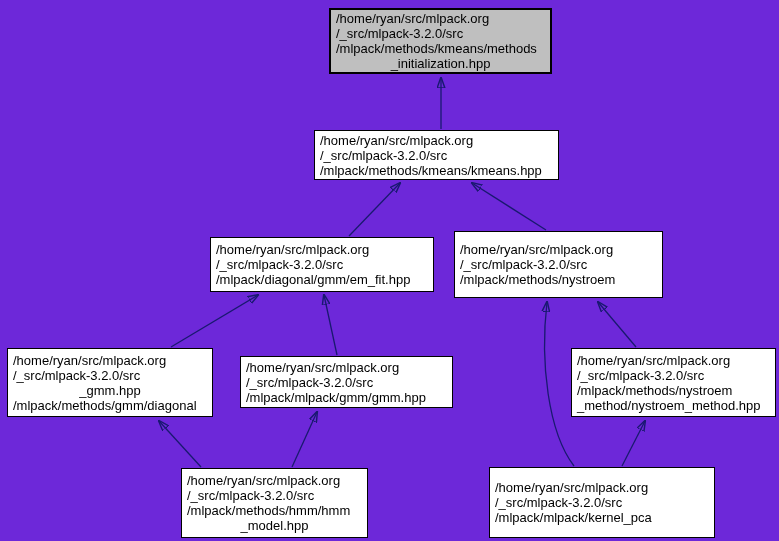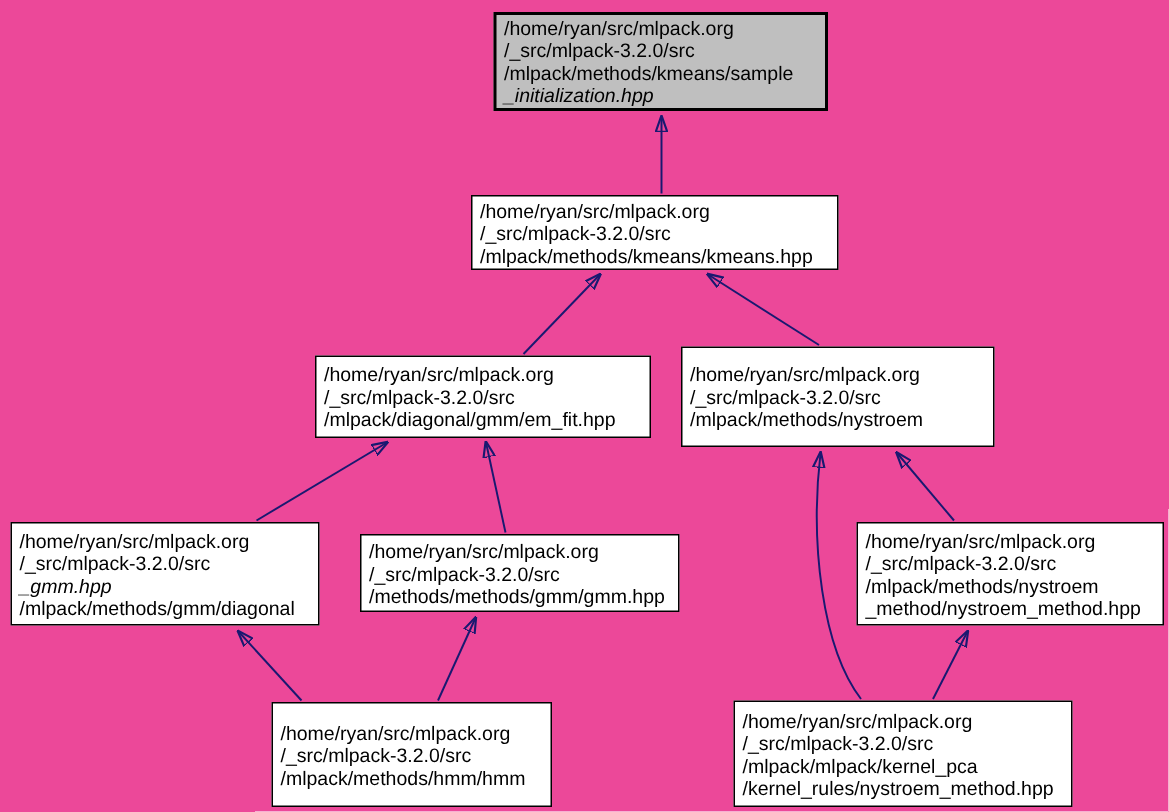--- a/index.html
+++ b/index.html
@@ -5,21 +5,21 @@
   html, body {
     margin: 0;
     padding: 0;
     background: #ffffff;
     font-family: "Liberation Sans", sans-serif;
   }
   .canvas {
     position: relative;
     width: 779px;
     height: 541px;
-    background: #ec4899;
+    background: #6d28d9;
     overflow: hidden;
   }
   .edges-svg {
     position: absolute;
     left: 0;
     top: 0;
     width: 779px;
     height: 541px;
   }
   .edges-svg path {
@@ -42,22 +42,21 @@
     background: #bfbfbf;
     border-width: 2px;
   }
   .node .ln {
     font-size: 13px;
     line-height: 15px;
     white-space: nowrap;
     text-align: left;
   }
   .node .ln.center {
-    text-align: left;
-    font-style: italic;
+    text-align: center;
   }
 </style>
 </head>
 <body>
 
 <div class="canvas">
 
   <svg class="edges-svg" viewBox="0 0 779 541" xmlns="http://www.w3.org/2000/svg">
     <defs>
       <marker id="arrow" viewBox="0 0 10 8" refX="9" refY="4" markerWidth="11" markerHeight="9" orient="auto" markerUnits="userSpaceOnUse">
@@ -72,21 +71,21 @@
     <path d="M636,347 L598,302" marker-end="url(#arrow)"></path>
     <path d="M574,466 C548,432 540,362 547,302" marker-end="url(#arrow)"></path>
     <path d="M622,466 L645,421" marker-end="url(#arrow)"></path>
     <path d="M201,467 L159,421" marker-end="url(#arrow)"></path>
     <path d="M292,467 L317,412" marker-end="url(#arrow)"></path>
   </svg>
 
   <div class="node current" style="left:329px; top:8px; width:223px; height:66px;">
     <div class="ln">/home/ryan/src/mlpack.org</div>
     <div class="ln">/_src/mlpack-3.2.0/src</div>
-    <div class="ln">/mlpack/methods/kmeans/sample</div>
+    <div class="ln">/mlpack/methods/kmeans/methods</div>
     <div class="ln center">_initialization.hpp</div>
   </div>
 
   <div class="node" style="left:314px; top:130px; width:245px; height:50px;">
     <div class="ln">/home/ryan/src/mlpack.org</div>
     <div class="ln">/_src/mlpack-3.2.0/src</div>
     <div class="ln">/mlpack/methods/kmeans/kmeans.hpp</div>
   </div>
 
   <div class="node" style="left:210px; top:237px; width:224px; height:55px;">
@@ -104,36 +103,36 @@
   <div class="node" style="left:7px; top:348px; width:206px; height:69px;">
     <div class="ln">/home/ryan/src/mlpack.org</div>
     <div class="ln">/_src/mlpack-3.2.0/src</div>
     <div class="ln center">_gmm.hpp</div>
     <div class="ln">/mlpack/methods/gmm/diagonal</div>
   </div>
 
   <div class="node" style="left:240px; top:356px; width:213px; height:52px;">
     <div class="ln">/home/ryan/src/mlpack.org</div>
     <div class="ln">/_src/mlpack-3.2.0/src</div>
-    <div class="ln">/methods/methods/gmm/gmm.hpp</div>
+    <div class="ln">/mlpack/mlpack/gmm/gmm.hpp</div>
   </div>
 
   <div class="node" style="left:571px; top:348px; width:205px; height:69px;">
     <div class="ln">/home/ryan/src/mlpack.org</div>
     <div class="ln">/_src/mlpack-3.2.0/src</div>
     <div class="ln">/mlpack/methods/nystroem</div>
     <div class="ln">_method/nystroem_method.hpp</div>
   </div>
 
   <div class="node" style="left:181px; top:468px; width:187px; height:70px;">
     <div class="ln">/home/ryan/src/mlpack.org</div>
     <div class="ln">/_src/mlpack-3.2.0/src</div>
     <div class="ln">/mlpack/methods/hmm/hmm</div>
+    <div class="ln center">_model.hpp</div>
   </div>
 
   <div class="node" style="left:489px; top:467px; width:226px; height:71px;">
     <div class="ln">/home/ryan/src/mlpack.org</div>
     <div class="ln">/_src/mlpack-3.2.0/src</div>
     <div class="ln">/mlpack/mlpack/kernel_pca</div>
-    <div class="ln">/kernel_rules/nystroem_method.hpp</div>
   </div>
 
 </div>
 
 </body></html>

